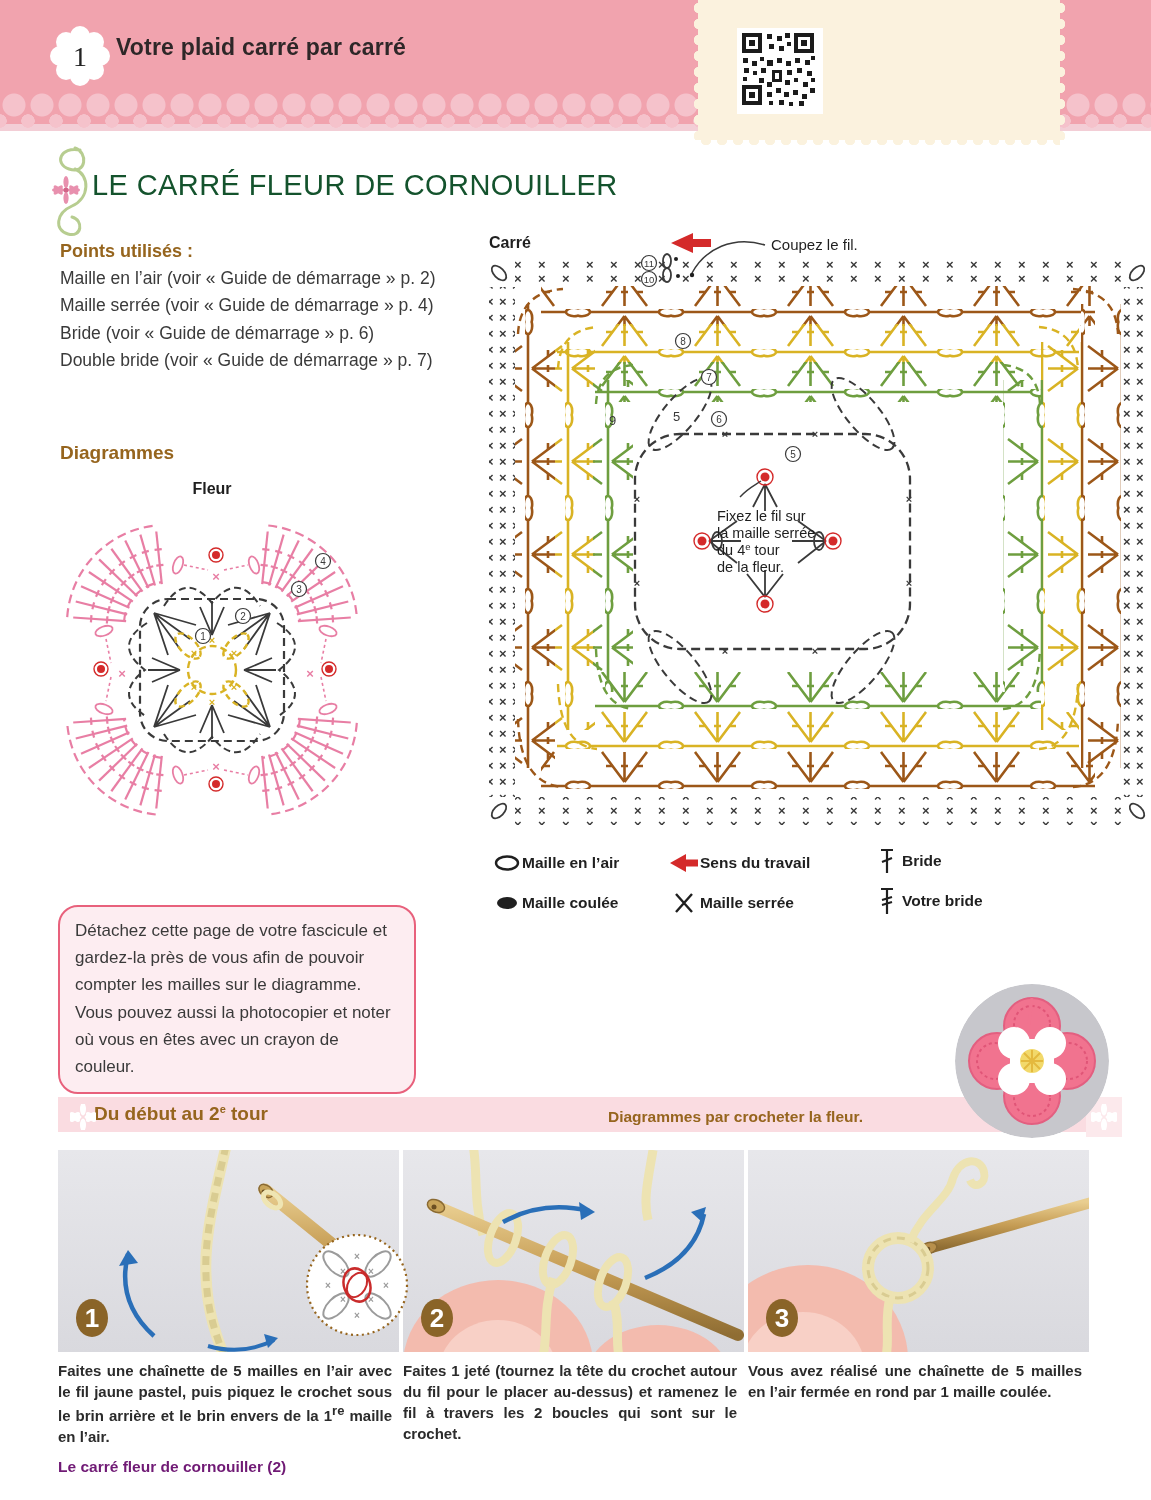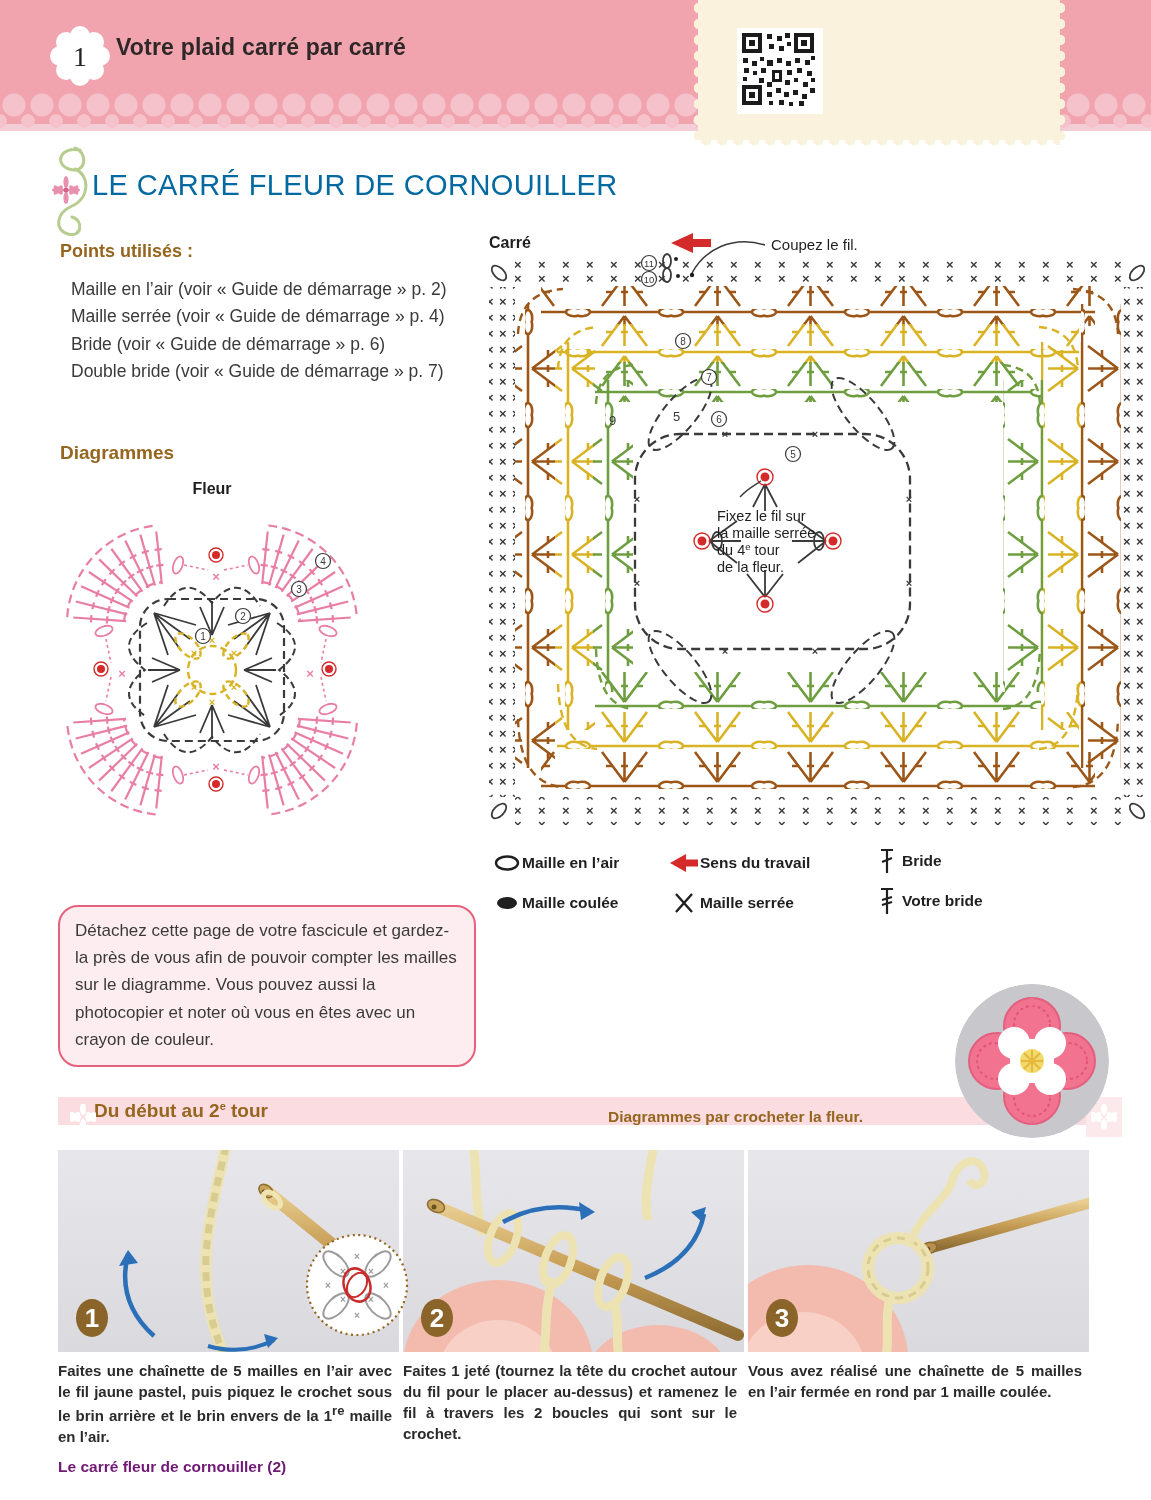--- a/index.html
+++ b/index.html
@@ -26,35 +26,35 @@
   .lace-right{left:1060px;top:0;width:11px;height:140px;z-index:3;
     background:radial-gradient(circle 5.5px at 0px 8px,#FBF2DE 5px,rgba(0,0,0,0) 5.5px);
     background-size:11px 16px;background-repeat:repeat-y;}
   .lace-bottom{left:698px;top:140px;width:362px;height:10px;z-index:3;
     background:radial-gradient(circle 5.5px at 8px 0px,#FBF2DE 5px,rgba(0,0,0,0) 5.5px);
     background-size:16px 10px;background-repeat:repeat-x;}
   .qr-wrap{left:737px;top:28px;width:82px;height:82px;background:#fff;z-index:4;padding:2px;}
   .qr-caption{left:834px;top:25px;width:218px;z-index:4;font-size:18.5px;line-height:1.3;
     font-weight:700;color:#96651E;}
   
-  .main-title{left:92px;top:169px;font-size:29px;color:#0369a1;letter-spacing:.4px;}
+  .main-title{left:92px;top:169px;font-size:29px;color:#14532d;letter-spacing:.4px;}
   .brown-h{font-weight:700;color:#96651E;}
   .points-h{left:60px;top:241px;font-size:18px;}
-  .points-list{left:60px;top:265px;font-size:17.5px;line-height:27.4px;color:#3A3A3A;list-style:none;margin:11px;padding:0;}
+  .points-list{left:60px;top:265px;font-size:17.5px;line-height:27.4px;color:#3A3A3A;list-style:none;margin:0;padding:0;}
   .diagrams-h{left:60px;top:442px;font-size:19px;}
   .diag-label{font-size:16px;font-weight:700;color:#1f1f1f;}
   
   .legend-item{display:flex;align-items:center;height:30px;}
   .legend-item span{font-size:15.5px;font-weight:700;color:#1f1f1f;}
   
-  .note-box{left:58px;top:905px;width:418px;box-sizing:border-box;border:2.5px solid #E8617C;
+  .note-box{left:58px;top:905px;width:358px;box-sizing:border-box;border:2.5px solid #E8617C;
     border-radius:20px;background:#FDEDF1;padding:10px 15px 12px 15px;font-size:17px;
     line-height:27.2px;color:#3A3A3A;}
   
-  .bar{left:58px;top:1097px;width:1028px;height:28px;background:#FADCE1;display:flex;align-items:center;}
+  .bar{left:58px;top:1097px;width:1028px;height:35px;background:#FADCE1;display:flex;align-items:center;}
   .bar-tab{left:1086px;top:1097px;width:36px;height:40px;background:#FCE9EC;}
   .bar-title{margin-left:36px;font-size:19px;font-weight:700;color:#96651E;}
   .bar-title sup{font-size:11px;}
   .bar-note{left:608px;top:1097px;height:40px;line-height:40px;font-size:15.5px;font-weight:700;color:#96651E;z-index:2;}
   .flower-photo{left:955px;top:984px;width:154px;height:154px;border-radius:50%;overflow:hidden;z-index:5;}
   
   .photo{top:1150px;width:341px;height:202px;overflow:hidden;background:linear-gradient(180deg,#E7E7EB,#D9D9DE);}
   .caption{top:1360px;width:334px;font-size:15px;font-weight:700;color:#2b2b2b;line-height:1.4;text-align:justify;}
   .caption sup{font-size:13px;}
   .footer{left:58px;top:1458px;font-size:15.5px;font-weight:700;color:#701a75;}

